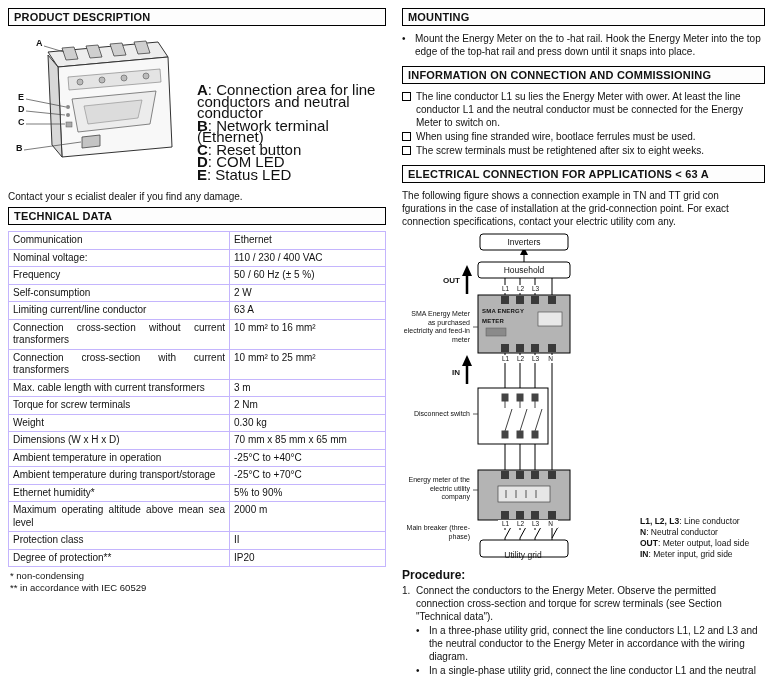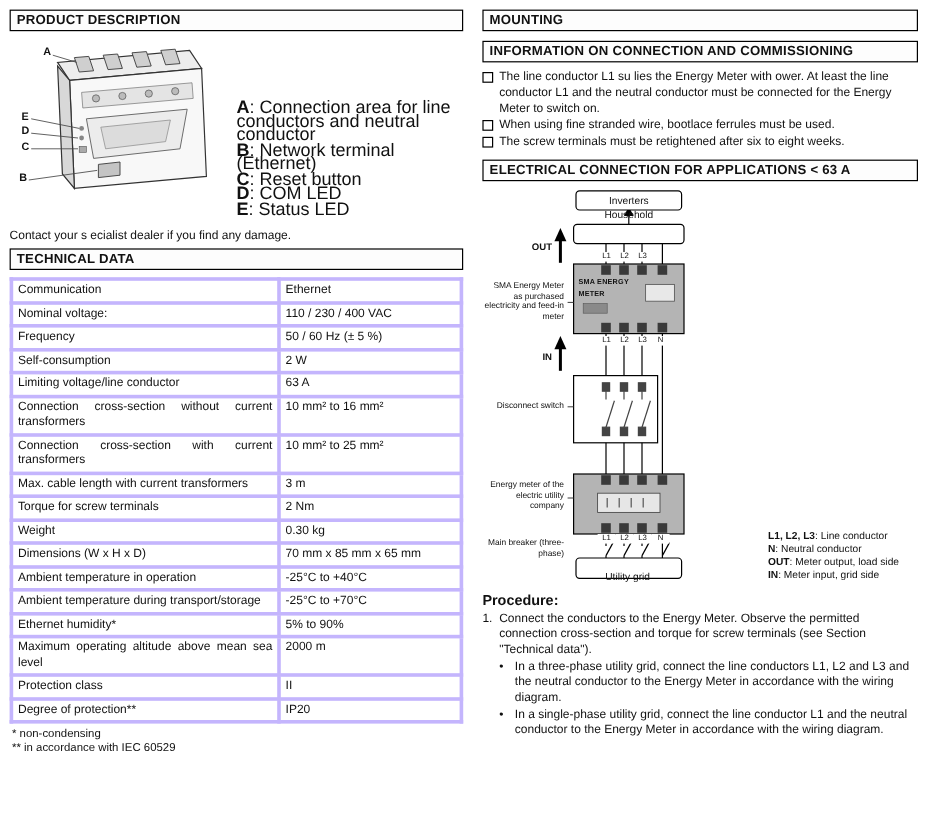--- a/index.html
+++ b/index.html
@@ -22,21 +22,21 @@
   
   .devfig { position:relative; width:100%; height:152px; margin-bottom:6px; display:flex; }
   .devfig svg { flex:none; }
   .callout { position:absolute; font-weight:bold; font-size:9px; }
   .dev-legend { margin:52px 0 0 4px; font-size:15px; line-height:11.5px; width:192px; }
   .dl-item { margin-bottom:1px; }
   .b { font-weight:bold; }
 
   
   table.tech { width:100%; border-collapse:collapse; font-size:10px; margin-top:2px; }
-  table.tech td { border:3px solid #c4b5fd; padding:2px 4px; vertical-align:top; line-height:12.5px; }
+  table.tech td { border:1px solid #c4b5fd; padding:2px 4px; vertical-align:top; line-height:12.5px; }
   td.td-l { width:212px; text-align:justify; }
   .footnotes { font-size:9.5px; line-height:12px; margin-top:3px; margin-left:2px; }
 
   
   .wiring { position:relative; width:369px; height:332px; margin:2px 0 4px 0; }
   .wiring svg { position:absolute; left:0; top:0; }
   .wl { position:absolute; font-size:8px; line-height:10px; }
   .boxlab { display:flex; align-items:center; justify-content:center; font-size:8.5px; }
   .right-al { text-align:right; }
   .tiny { font-size:7px; line-height:8.5px; }
@@ -128,21 +128,21 @@
             <td class="td-l">Frequency</td>
             <td class="td-v">50 / 60 Hz (± 5 %)</td>
           </tr>
 
           <tr>
             <td class="td-l">Self-consumption</td>
             <td class="td-v">2 W</td>
           </tr>
 
           <tr>
-            <td class="td-l">Limiting voltage/line conductor</td>
+            <td class="td-l">Limiting current/line conductor</td>
             <td class="td-v">63 A</td>
           </tr>
 
           <tr>
             <td class="td-l">Connection cross-section without current transformers</td>
             <td class="td-v">10 mm² to 16 mm²</td>
           </tr>
 
           <tr>
             <td class="td-l">Connection cross-section with current transformers</td>
@@ -205,20 +205,27 @@
 
         <div>* non-condensing</div>
 
         <div>** in accordance with IEC 60529</div>
       </div>
   </div>
 
   <div class="col right">
 
     <div class="sec-h">MOUNTING</div>
+    <div class="list">
+
+        <div class="item">
+          <span class="dot"></span>
+          <span>Mount the Energy Meter on the to -hat rail. Hook the Energy Meter into the top edge of the top-hat rail and press down until it snaps into place.</span>
+        </div>
+      </div>
 
     <div class="sec-h" style="margin-top:8px;">INFORMATION ON CONNECTION AND COMMISSIONING</div>
     <div class="list">
 
         <div class="item">
           <span class="chk"></span>
           <span>The line conductor L1 su lies the Energy Meter with ower. At least the line conductor L1 and the neutral conductor must be connected for the Energy Meter to switch on.</span>
         </div>
 
         <div class="item">
@@ -226,20 +233,21 @@
           <span>When using fine stranded wire, bootlace ferrules must be used.</span>
         </div>
 
         <div class="item">
           <span class="chk"></span>
           <span>The screw terminals must be retightened after six to eight weeks.</span>
         </div>
       </div>
 
     <div class="sec-h" style="margin-top:8px;">ELECTRICAL CONNECTION FOR APPLICATIONS &lt; 63 A</div>
+    <div class="para">The following figure shows a connection example in TN and TT grid con fgurations in the case of installation at the grid-connection point. For exact connection specifications, contact your electric utility com any.</div>
 
     <div class="wiring">
       <svg width="369" height="332" viewBox="0 0 369 332">
 
         <line x1="122" y1="18" x2="122" y2="30" stroke="#000" stroke-width="1"></line>
         <polygon points="118,23 126,23 122,15" fill="#000"></polygon>
 
         <rect x="78" y="2" width="88" height="16" rx="3" fill="#fff" stroke="#000"></rect>
         <rect x="76" y="30" width="92" height="16" rx="3" fill="#fff" stroke="#000"></rect>
         <rect x="78" y="308" width="88" height="17" rx="3" fill="#fff" stroke="#000"></rect>
@@ -317,21 +325,21 @@
             <line x1="118" y1="306" x2="124" y2="295"></line>
             <line x1="118" y1="306" x2="118" y2="308"></line>
           <line x1="133" y1="288" x2="133" y2="298"></line>
             <line x1="133" y1="306" x2="139" y2="295"></line>
             <line x1="133" y1="306" x2="133" y2="308"></line>
           <line x1="150" y1="306" x2="156" y2="295"></line>
         </g>
       </svg>
 
       <div class="wl boxlab" style="left:78px; top:2px; width:88px; height:16px;">Inverters</div>
-      <div class="wl boxlab" style="left:76px; top:14px; width:92px; height:16px;">Household</div>
+      <div class="wl boxlab" style="left:76px; top:30px; width:92px; height:16px;">Household</div>
       <div class="wl boxlab" style="left:77px; top:308px; width:88px; height:29px;">Utility grid</div>
 
       <div class="wl b right-al" style="left:18px; top:44px; width:40px;">OUT</div>
       <div class="wl b right-al" style="left:18px; top:136px; width:40px;">IN</div>
 
       <div class="cond-row" style="left:96px; top:53px; width:45px;">
         <span>L1</span>
           <span>L2</span>
           <span>L3</span>
       </div>

